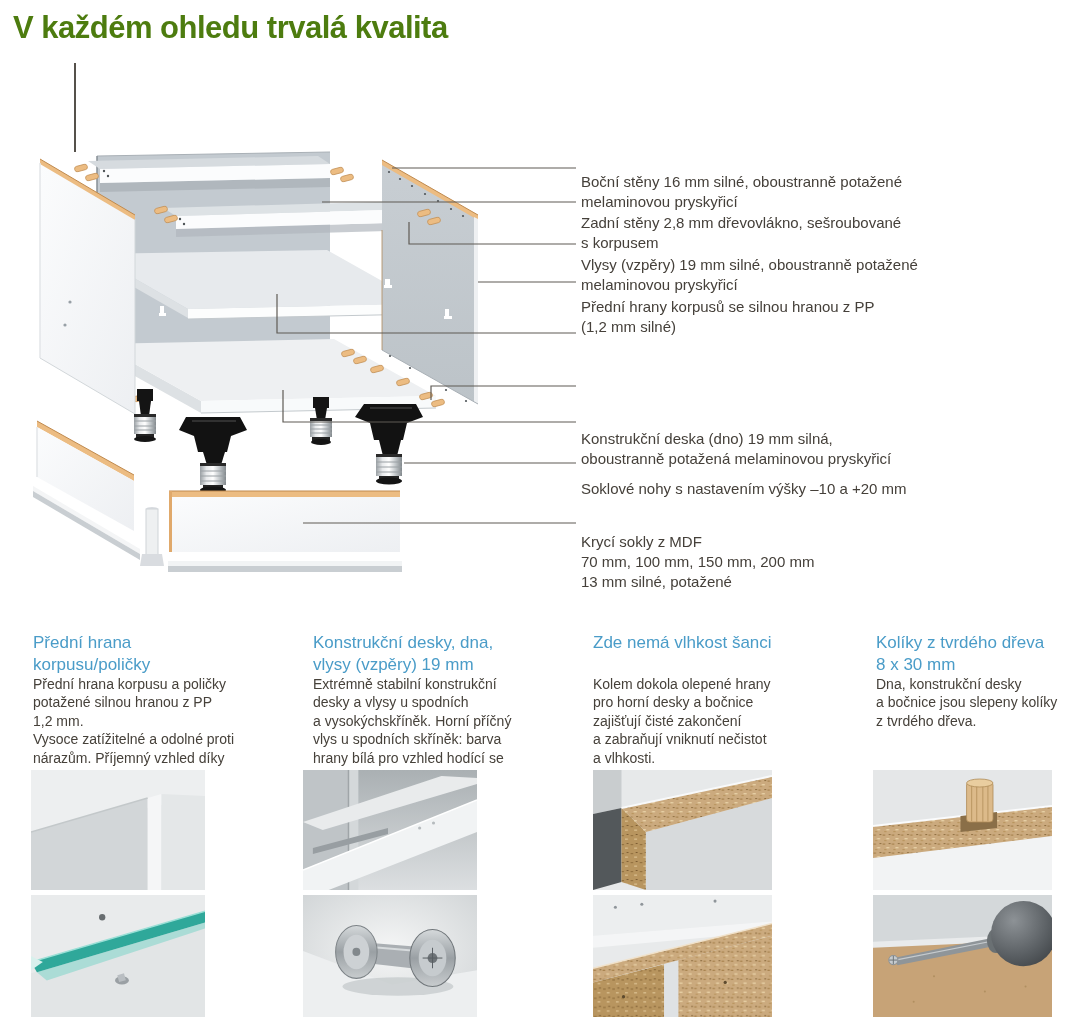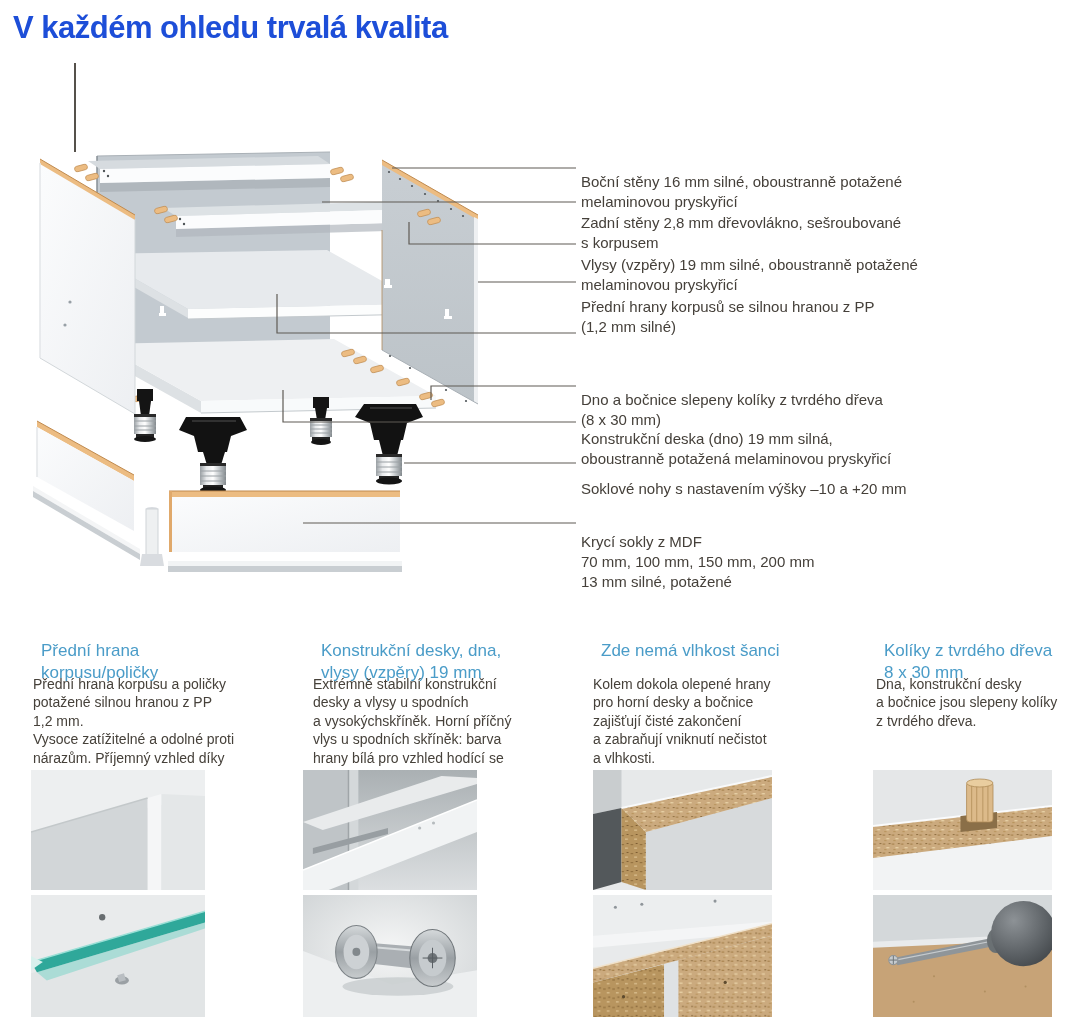--- a/index.html
+++ b/index.html
@@ -2,34 +2,34 @@
 <html><head>
 <meta charset="utf-8">
 <style>
   html,body { margin:0; padding:0; background:#ffffff; }
   .page {
     position:relative; width:1085px; height:1024px; background:#ffffff;
     font-family:"Liberation Sans", sans-serif; color:#46413a; overflow:hidden;
   }
   .title {
     position:absolute; left:13px; top:10px; margin:0;
-    font-size:31px; font-weight:bold; color:#1d4ed8; letter-spacing:-0.5px;
+    font-size:31px; font-weight:bold; color:#4d7c0f; letter-spacing:-0.5px;
   }
   .intro-rule { position:absolute; left:74px; top:63px; width:2px; height:89px; background:#55514b; }
   .intro {
     position:absolute; left:88px; top:60px; width:512px; margin:0;
     font-size:15px; line-height:17.5px; text-align:justify;
   }
   .diagram-layer { position:absolute; left:0; top:0; pointer-events:none; }
   .callout {
     position:absolute; left:581px; width:500px;
     font-size:15px; line-height:20px; white-space:pre-line; color:#45403a;margin-top:24px;
   }
   .f-heading {
-    position:absolute; top:632px; width:262px; margin:8px;
+    position:absolute; top:632px; width:262px; margin:0;
     font-size:17px; line-height:21.5px; font-weight:normal; color:#4a9cc8; white-space:pre-line;
   }
   .f-body {
     position:absolute; top:675px; width:262px; margin:0;
     font-size:14px; line-height:18.4px; white-space:pre-line; color:#46413a;
   }
   .photo { position:absolute; display:block; }
 </style>
 </head>
 <body>
@@ -264,22 +264,20 @@
   </svg>
 
   <div class="callout" style="top:148px">Boční stěny 16 mm silné, oboustranně potažené
 melaminovou pryskyřicí</div>
   <div class="callout" style="top:189px">Zadní stěny 2,8 mm dřevovlákno, sešroubované
 s korpusem</div>
   <div class="callout" style="top:231px">Vlysy (vzpěry) 19 mm silné, oboustranně potažené
 melaminovou pryskyřicí</div>
   <div class="callout" style="top:273px">Přední hrany korpusů se silnou hranou z PP
 (1,2 mm silné)</div>
-  <div class="callout" style="top:366px">Dno a bočnice slepeny kolíky z tvrdého dřeva
-(8 x 30 mm)</div>
   <div class="callout" style="top:405px">Konstrukční deska (dno) 19 mm silná,
 oboustranně potažená melaminovou pryskyřicí</div>
   <div class="callout" style="top:455px">Soklové nohy s nastavením výšky –10 a +20 mm</div>
   <div class="callout" style="top:508px">Krycí sokly z MDF
 70 mm, 100 mm, 150 mm, 200 mm
 13 mm silné, potažené</div>
 
   <h3 class="f-heading" style="left:33px">Přední hrana
 korpusu/poličky</h3>
   <p class="f-body" style="left:33px">Přední hrana korpusu a poličky

